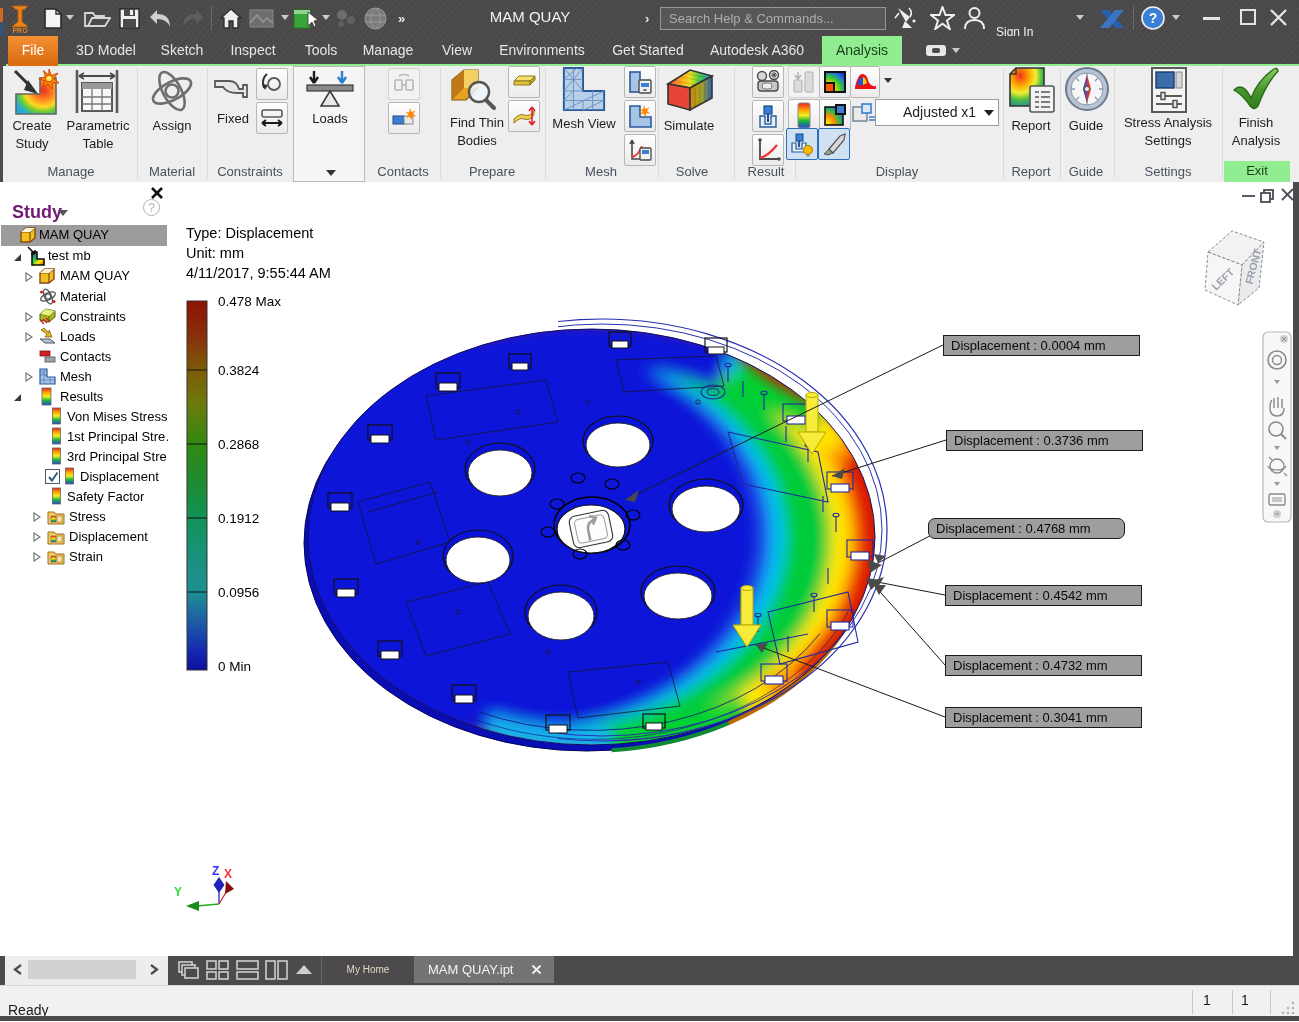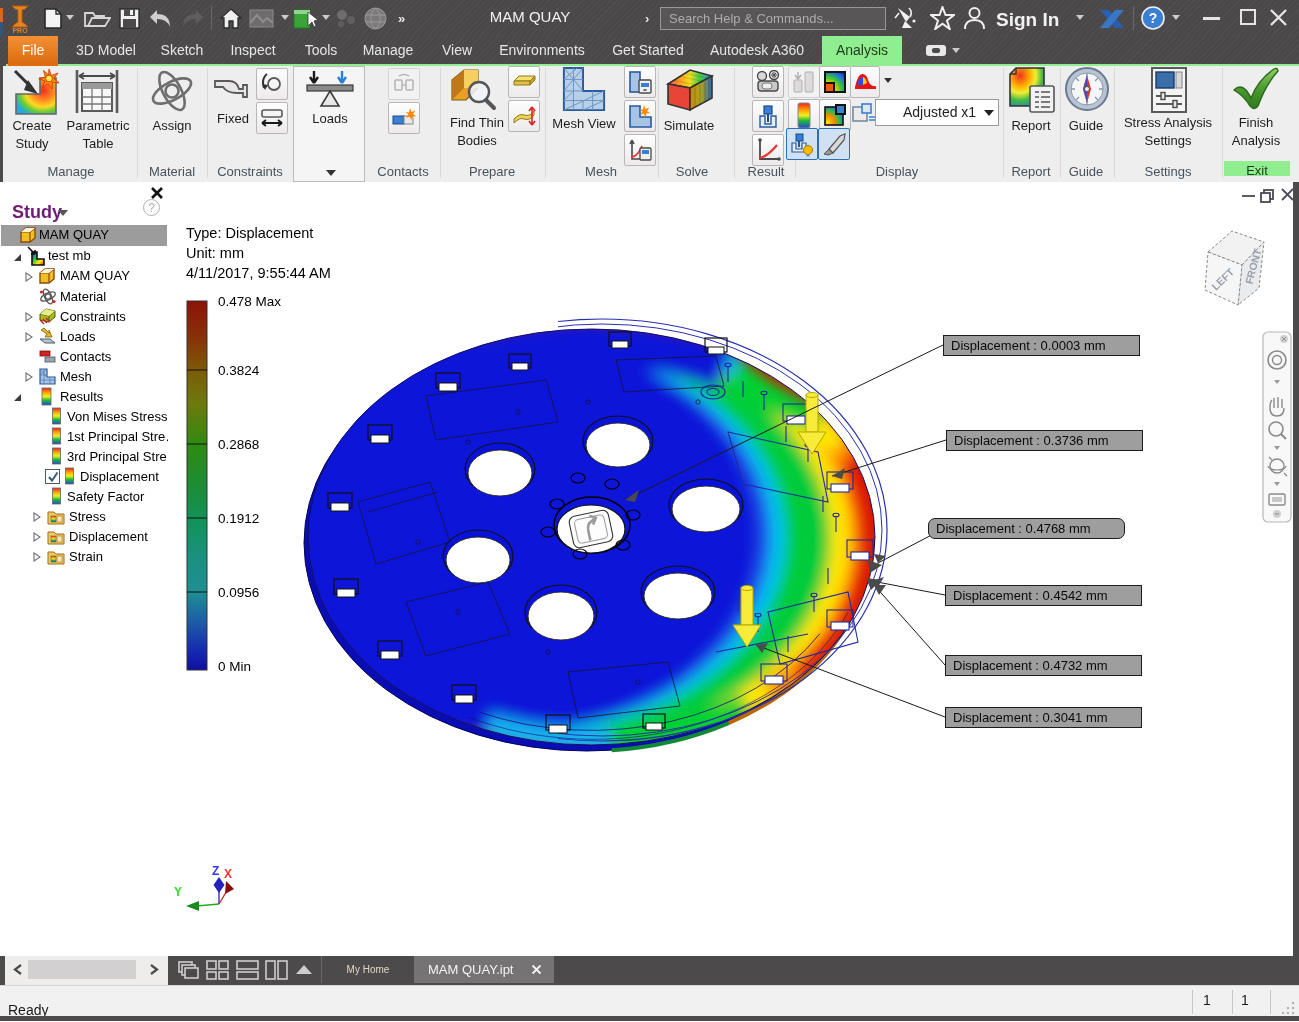--- a/index.html
+++ b/index.html
@@ -115,21 +115,21 @@
   </svg>
 
   <svg class="abs" style="left:930px;top:6px;" width="25" height="24" viewBox="0 0 25 24">
     <path d="M12.5 1 L15.5 9 L24 9 L17 14.5 L19.7 23 L12.5 17.7 L5.3 23 L8 14.5 L1 9 L9.5 9 Z" fill="#4c4a4a" stroke="#f0f0f0" stroke-width="2"></path>
   </svg>
 
   <svg class="abs" style="left:963px;top:6px;" width="23" height="24" viewBox="0 0 23 24">
     <circle cx="11.5" cy="7" r="5" fill="#4c4a4a" stroke="#f0f0f0" stroke-width="2"></circle>
     <path d="M2 23 Q2 14 11.5 14 Q21 14 21 23" fill="#4c4a4a" stroke="#f0f0f0" stroke-width="2"></path>
   </svg>
-  <div class="abs" style="left:996px;top:9px;color:#f2f2f2;font-size:19px;font-weight:bold;">Sign In</div>
+  <div class="abs" style="left:996px;top:25px;color:#f2f2f2;font-size:12px;">Sign In</div>
   <div class="abs" style="left:1076px;top:15px;width:0;height:0;border-left:4px solid transparent;border-right:4px solid transparent;border-top:5px solid #ccc;"></div>
 
   <svg class="abs" style="left:1099px;top:9px;" width="26" height="20" viewBox="0 0 26 20">
     <path d="M1 1 L10 1 L25 19 L16 19 Z" fill="#2a5fae"></path>
     <path d="M25 1 L16 1 L1 19 L10 19 Z" fill="#3a76c4"></path>
   </svg>
   <div class="abs" style="left:1133px;top:6px;width:1px;height:24px;background:#6a6868;"></div>
 
   <svg class="abs" style="left:1141px;top:6px;" width="24" height="24" viewBox="0 0 24 24">
     <circle cx="12" cy="12" r="11" fill="#3a7fd4" stroke="#f0f0f0" stroke-width="1.6"></circle>
@@ -187,21 +187,21 @@
   <div class="abs" style="left:326px;top:170px;width:0;height:0;border-left:5px solid transparent;border-right:5px solid transparent;border-top:6px solid #333;"></div>
   <div class="plabel" style="left:363px;width:80px;">Contacts</div>
   <div class="plabel" style="left:452px;width:80px;">Prepare</div>
   <div class="plabel" style="left:561px;width:80px;">Mesh</div>
   <div class="plabel" style="left:652px;width:80px;">Solve</div>
   <div class="plabel" style="left:726px;width:80px;">Result</div>
   <div class="plabel" style="left:857px;width:80px;">Display</div>
   <div class="plabel" style="left:991px;width:80px;">Report</div>
   <div class="plabel" style="left:1046px;width:80px;">Guide</div>
   <div class="plabel" style="left:1128px;width:80px;">Settings</div>
-  <div class="abs" style="left:1224px;top:161px;width:66px;height:15px;background:#90ee90;text-align:center;font-size:13px;color:#1c3a1c;line-height:19px;">Exit</div>
+  <div class="abs" style="left:1224px;top:161px;width:66px;height:21px;background:#90ee90;text-align:center;font-size:13px;color:#1c3a1c;line-height:19px;">Exit</div>
 
   <div class="biglabel" style="left:1px;top:117px;width:62px;">Create Study</div>
   <div class="biglabel" style="left:62px;top:117px;width:72px;">Parametric Table</div>
   <div class="biglabel" style="left:142px;top:117px;width:60px;">Assign</div>
   <div class="biglabel" style="left:203px;top:110px;width:60px;">Fixed</div>
   <div class="biglabel" style="left:300px;top:110px;width:60px;">Loads</div>
   <div class="biglabel" style="left:444px;top:114px;width:66px;">Find Thin Bodies</div>
   <div class="biglabel" style="left:548px;top:115px;width:72px;">Mesh View</div>
   <div class="biglabel" style="left:654px;top:117px;width:70px;">Simulate</div>
   <div class="biglabel" style="left:1000px;top:117px;width:62px;">Report</div>
@@ -950,21 +950,21 @@
 
   <g stroke="#4a4a55" stroke-width="1.8" fill="none">
     <path d="M1074 14 L1087 14"></path>
     <rect x="1096" y="8" width="9" height="9"></rect>
     <rect x="1093" y="11" width="9" height="9" fill="#fff"></rect>
     <path d="M1114 7 L1125 18 M1125 7 L1114 18"></path>
   </g>
 </svg>
 </div>
 
-<div class="callout" style="left:943px;top:335px;">Displacement : 0.0003 mm</div>
+<div class="callout" style="left:943px;top:335px;">Displacement : 0.0004 mm</div>
 <div class="callout" style="left:946px;top:430px;">Displacement : 0.3736 mm</div>
 <div class="callout" style="left:928px;top:518px;border-radius:7px;">Displacement : 0.4768 mm</div>
 <div class="callout" style="left:945px;top:585px;">Displacement : 0.4542 mm</div>
 <div class="callout" style="left:945px;top:655px;">Displacement : 0.4732 mm</div>
 <div class="callout" style="left:945px;top:707px;">Displacement : 0.3041 mm</div>
 <div class="abs" id="rightstrip"></div>
 <div class="abs" id="tabbar">
 
   <svg class="abs" style="left:10px;top:5px;" width="22" height="18" viewBox="0 0 22 18">
     <rect x="1" y="1" width="13" height="10" fill="none" stroke="#cfcdcd" stroke-width="1.6"></rect>

